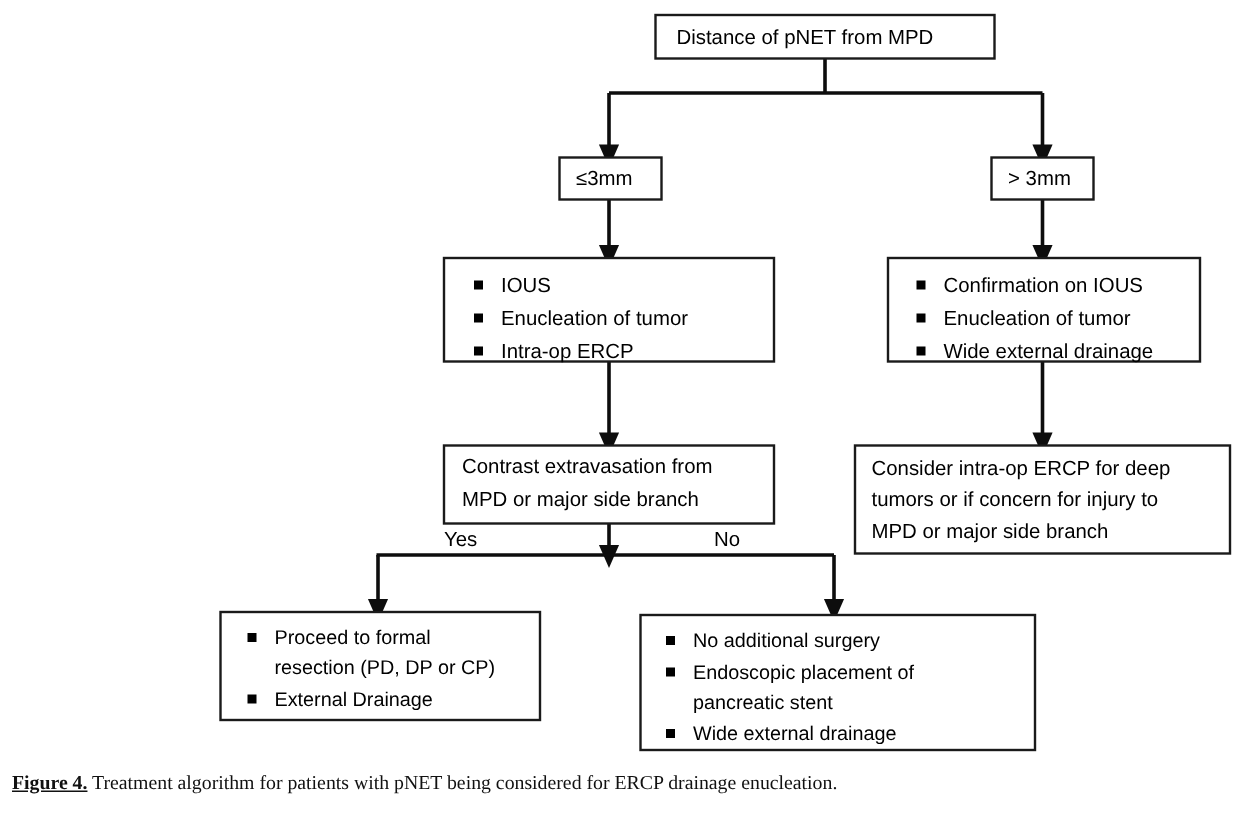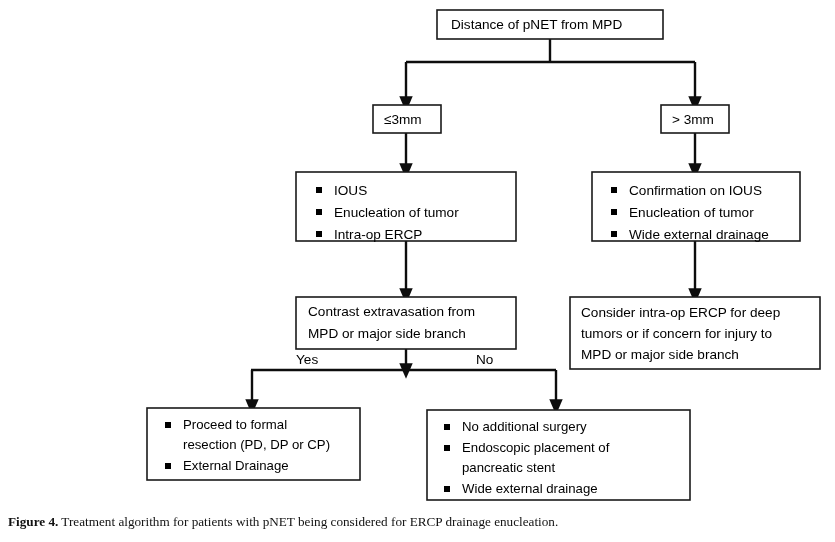--- a/index.html
+++ b/index.html
@@ -62,20 +62,21 @@
     top: 514px;
     width: 820px;
     font-family: "Liberation Serif", serif;
     font-size: 13.2px;
     line-height: 1.2;
     color: #111111;
     white-space: nowrap;
   }
   .caption b {
     font-weight: bold;
+    text-decoration: underline;
   }
 </style>
 </head>
 <body>
 
 <div id="figure-root">
 
   <svg id="flowchart" viewBox="0 0 835 508">
     <defs>
       <marker id="arrowhead" markerWidth="7" markerHeight="7" refX="3.2" refY="3.2" orient="auto" markerUnits="strokeWidth">

